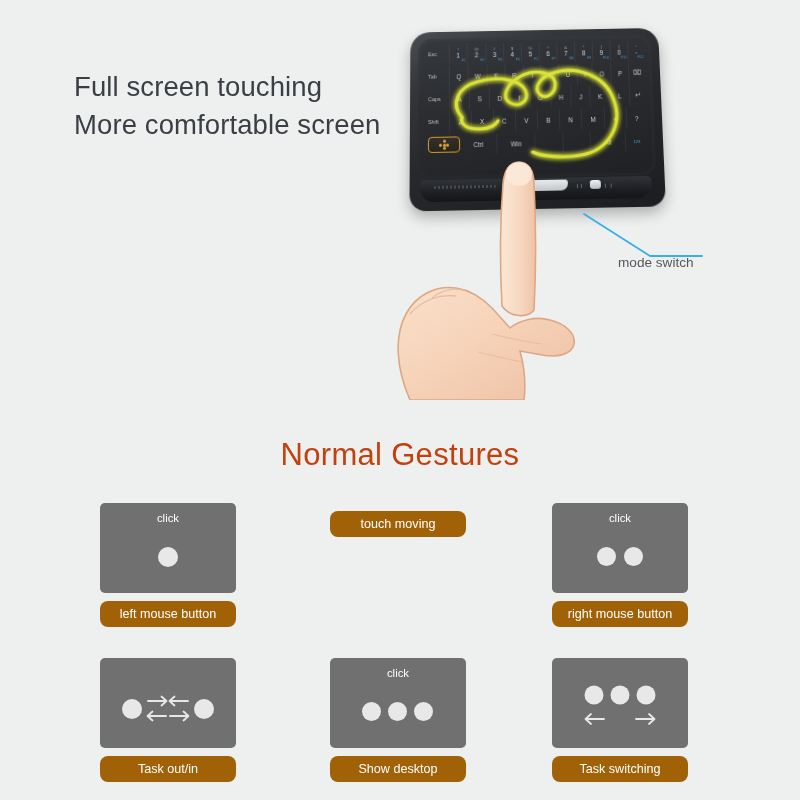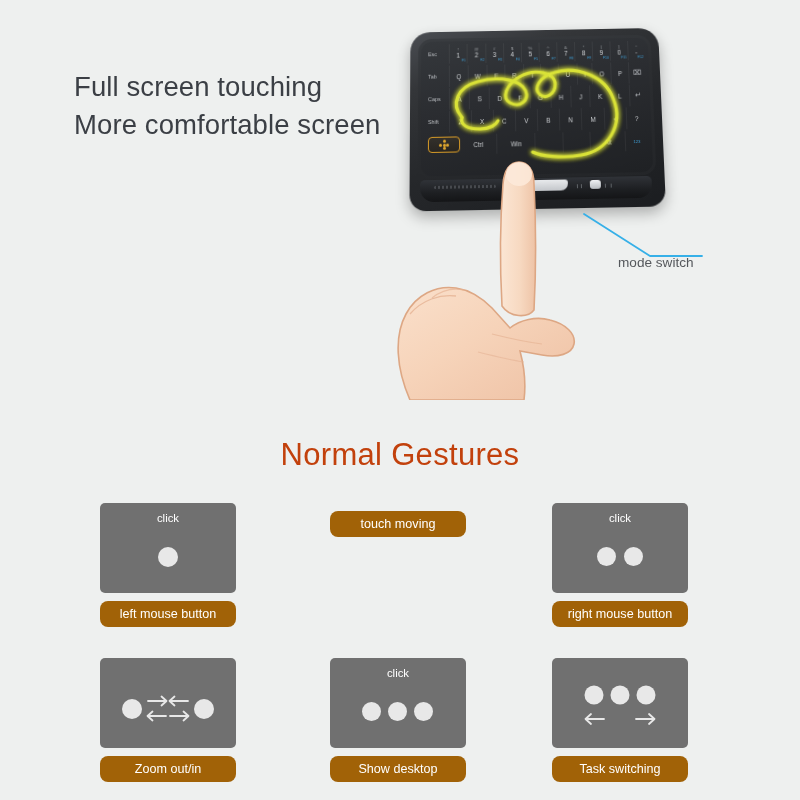--- a/index.html
+++ b/index.html
@@ -557,21 +557,21 @@
               <polyline points="74.5,13.5 69.5,18 74.5,22.5"></polyline>
 
               <line x1="66" y1="33" x2="48" y2="33"></line>
               <polyline points="52.5,28.5 47.5,33 52.5,37.5"></polyline>
               <line x1="70" y1="33" x2="88" y2="33"></line>
               <polyline points="83.5,28.5 88.5,33 83.5,37.5"></polyline>
             </g>
           </svg>
         </div>
       </div>
-      <div class="caption-pill">Zoom out/in</div>
+      <div class="caption-pill">Task out/in</div>
     </div>
 
     <div class="gesture-card-wrap gc-col1">
       <div class="gesture-panel">
         <div class="panel-label">click</div>
         <div class="panel-art">
           <div class="dot dot-md" style="left:32px; top:14px;"></div>
           <div class="dot dot-md" style="left:58px; top:14px;"></div>
           <div class="dot dot-md" style="left:84px; top:14px;"></div>
         </div>

